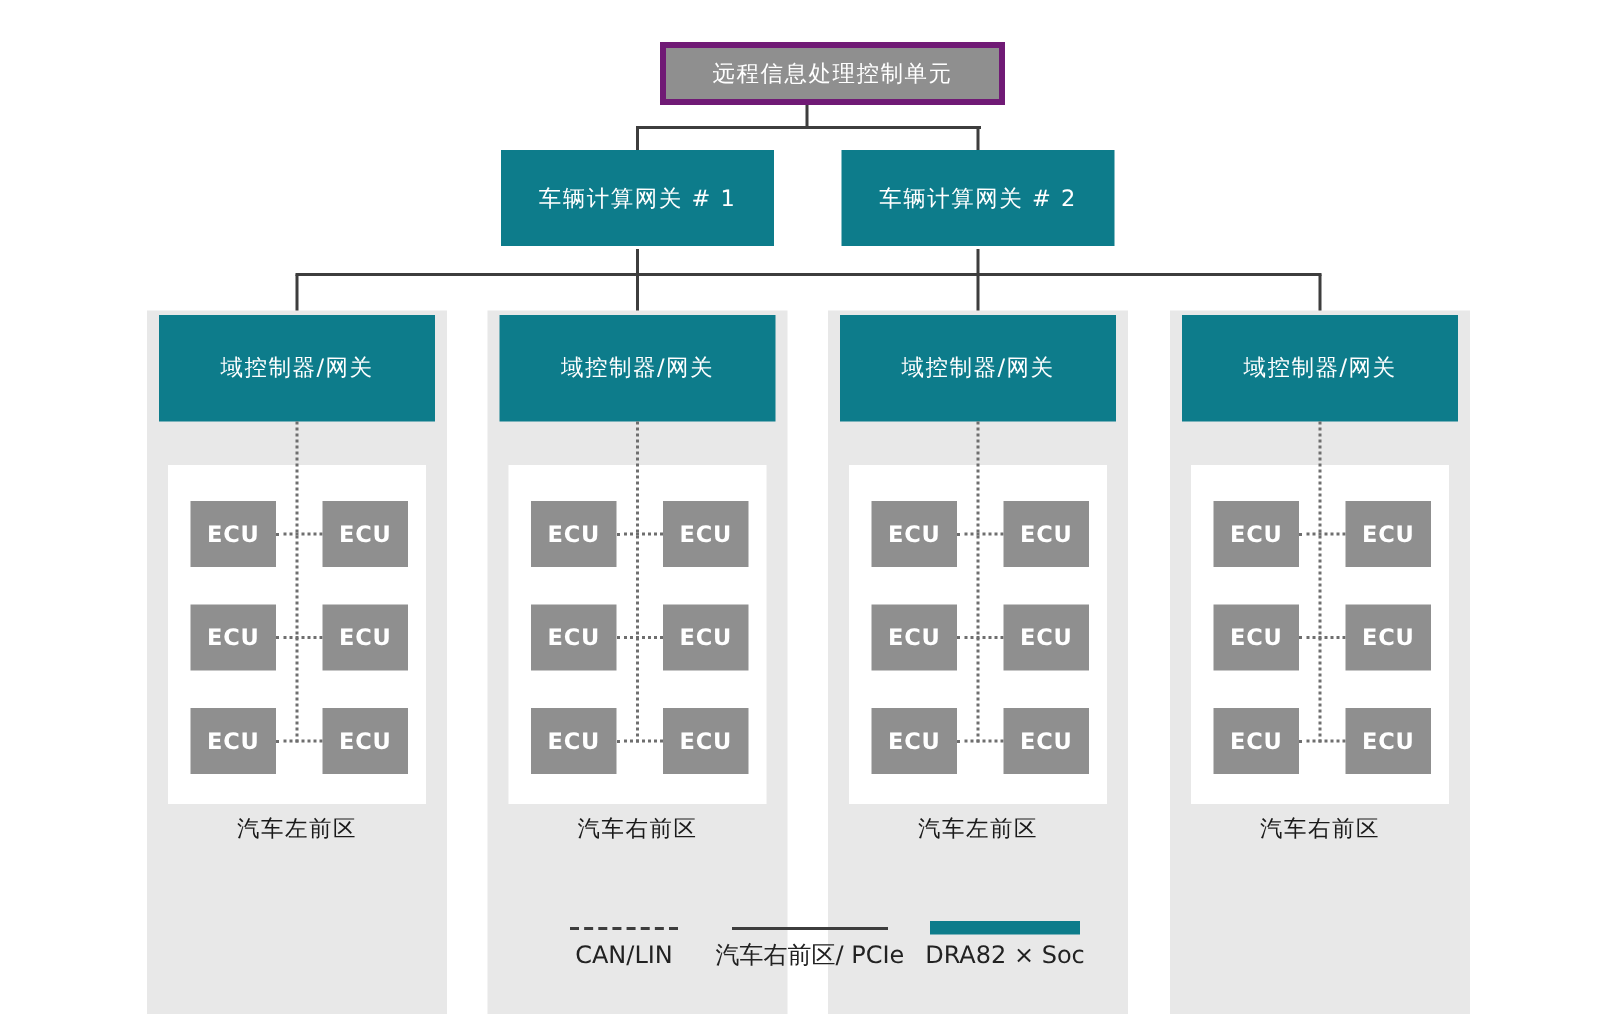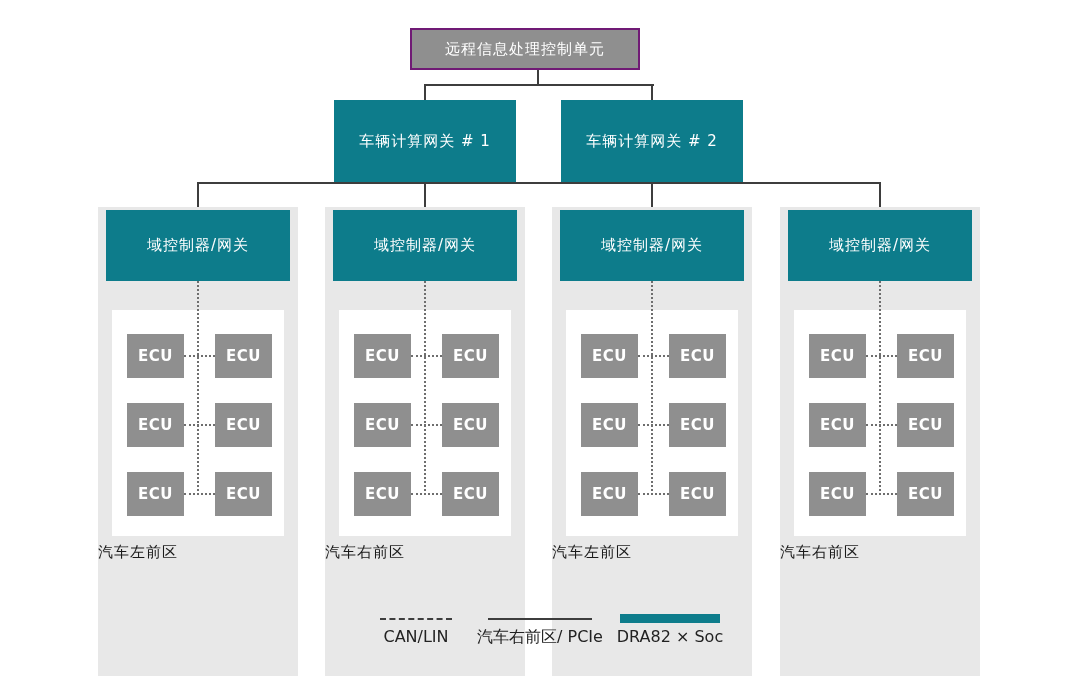--- a/index.html
+++ b/index.html
@@ -9,37 +9,37 @@
     --line:#3d3d3d;
     --watermark-green:#b5db9e;
   }
   html,body{margin:0;padding:0;background:#ffffff;}
   .canvas{
     position:relative;width:1080px;height:682px;background:#ffffff;overflow:hidden;
     font-family:"DejaVu Sans","Liberation Sans",sans-serif;
   }
   .ln{position:absolute;background:var(--line);}
   .box{position:absolute;display:flex;align-items:center;justify-content:center;color:#fff;box-sizing:border-box;}
-  .top-box{left:410px;top:28px;width:230px;height:42px;background:var(--box-gray);border:2px solid #701a75;font-size:15px;letter-spacing:1px;}
-  .gateway{width:182px;height:82px;background:var(--teal);font-size:15px;letter-spacing:1px;}
+  .top-box{left:440px;top:28px;width:230px;height:42px;background:var(--box-gray);border:4px solid #701a75;font-size:15px;letter-spacing:1px;}
+  .gateway{width:182px;height:64px;background:var(--teal);font-size:15px;letter-spacing:1px;}
   .gw1{left:334px;top:100px;}
   .gw2{left:561px;top:100px;}
   .zone{position:absolute;top:207px;width:200px;height:469px;background:var(--zone-bg);}
   .z1{left:98px}.z2{left:325px}.z3{left:552px}.z4{left:780px}
   .zone-header{position:absolute;left:8px;top:3px;width:184px;height:71px;background:var(--teal);color:#fff;
     display:flex;align-items:center;justify-content:center;font-size:15px;letter-spacing:1px;}
   .inner-panel{position:absolute;left:14px;top:103px;width:172px;height:226px;background:#ffffff;}
   .dotted-v{position:absolute;left:99px;top:74px;height:214px;width:0;border-left:2px dotted #6e6e6e;}
   .stub{position:absolute;left:86px;width:31px;height:0;border-top:2px dotted #6e6e6e;}
   .s1{top:148px}.s2{top:217px}.s3{top:286px}
   .ecu{position:absolute;width:57px;height:44px;background:var(--box-gray);color:#fff;
     display:flex;align-items:center;justify-content:center;font-size:15px;font-weight:bold;letter-spacing:0.5px;}
   .c1{left:29px}.c2{left:117px}
   .r1{top:127px}.r2{top:196px}.r3{top:265px}
-  .zone-label{position:absolute;left:0;top:336px;width:100%;text-align:left;font-size:15px;color:#1a1a1a;letter-spacing:1px;}
+  .zone-label{position:absolute;left:0;top:336px;width:100%;text-align:center;font-size:15px;color:#1a1a1a;letter-spacing:1px;}
   .legend-item{position:absolute;display:flex;flex-direction:column;align-items:center;}
   .li1{left:368px;top:618px;width:96px;}
   .li2{left:470px;top:618px;width:140px;}
   .li3{left:606px;top:614px;width:128px;}
   .sample-dashed{width:72px;height:0;border-top:2px dashed var(--line);margin-bottom:7px;}
   .sample-solid{width:104px;height:0;border-top:2px solid var(--line);margin-bottom:7px;}
   .sample-bar{width:100px;height:9px;background:var(--teal);margin-bottom:4px;}
   .legend-label{font-size:16px;color:#222222;white-space:nowrap;}
   .watermark{position:absolute;right:25px;top:650px;font-size:17px;color:var(--watermark-green);}
 </style>

